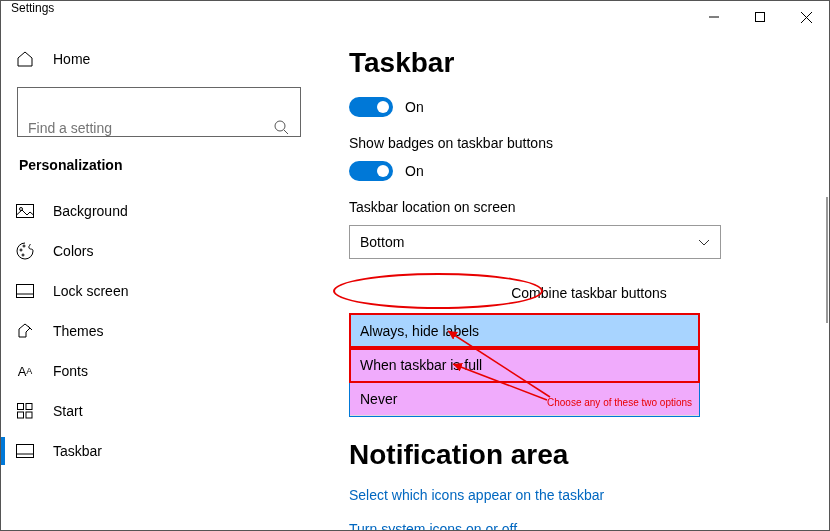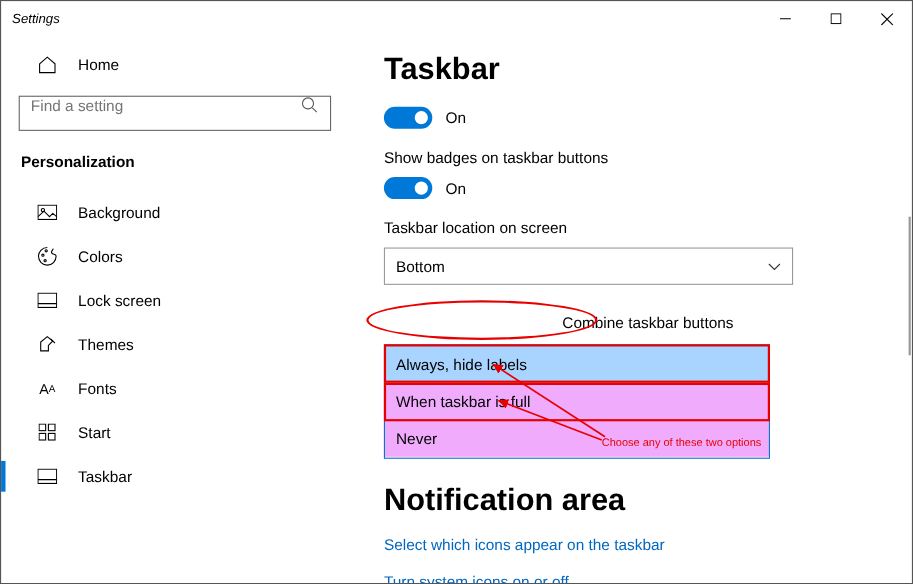--- a/index.html
+++ b/index.html
@@ -1,32 +1,32 @@
 <!DOCTYPE html>
 <html><head>
 <meta charset="utf-8">
 <style>
   * { box-sizing: border-box; margin: 0; padding: 0; font-family: "Segoe UI", sans-serif; }
   body { background: #fff; width: 830px; height: 531px; overflow: hidden; border: 1px solid #555; position: relative; }
 
-  .titlebar { height: 32px; display: flex; align-items: center; padding-left: 10px; font-size: 12px; color: #000; font-style: italic; }
+  .titlebar { height: 32px; display: flex; align-items: flex-start; padding-left: 10px; font-size: 12px; color: #000; }
   .titlebar .spacer { flex: 1; }
   .win-btn { width: 46px; height: 32px; display: flex; align-items: center; justify-content: center; font-size: 11px; font-family: "Segoe UI", sans-serif; }
   .win-btn svg { display: block; }
 
   .container { display: flex; height: calc(100% - 32px); }
 
   .sidebar { width: 316px; height: 100%; position: relative; padding-top: 6px; }
-  .side-item { height: 40px; display: flex; align-items: center; padding-left: 32px; font-size: 14px; color:#000; cursor: default; }
+  .side-item { height: 40px; display: flex; align-items: center; padding-left: 14px; font-size: 14px; color:#000; cursor: default; }
   .side-item .icon { width: 20px; height: 20px; margin-right: 18px; display:flex; align-items:center; justify-content:center; }
   .side-item.active { position: relative; }
   .side-item.active::before { content:""; position:absolute; left:0; top:6px; bottom:6px; width:4px; background:#0078d7; }
 
   .search-wrap { padding: 8px 16px 14px 16px; }
-  .search-box { height: 32px; border: 1px solid #666; display:flex; align-items:flex-start; padding: 0 10px; }
+  .search-box { height: 50px; border: 1px solid #666; display:flex; align-items:flex-end; padding: 0 10px; }
   .search-box input { flex:1; border:none; outline:none; font-size: 14px; color:#666; background:transparent; }
   .search-box .sicon { width:16px; height:16px; color:#555; }
 
   .section-label { font-size: 14px; font-weight: 600; padding: 6px 0 18px 18px; }
 
   .main { flex:1; overflow:hidden; padding: 14px 0 0 32px; position:relative; }
   .main h1 { font-size: 28px; font-weight: 600; margin-bottom: 18px; }
 
   .toggle-row { display:flex; align-items:center; margin-bottom: 18px; }
   .toggle { width: 44px; height: 20px; border-radius: 10px; background:#0078d7; position:relative; margin-right:12px; }

